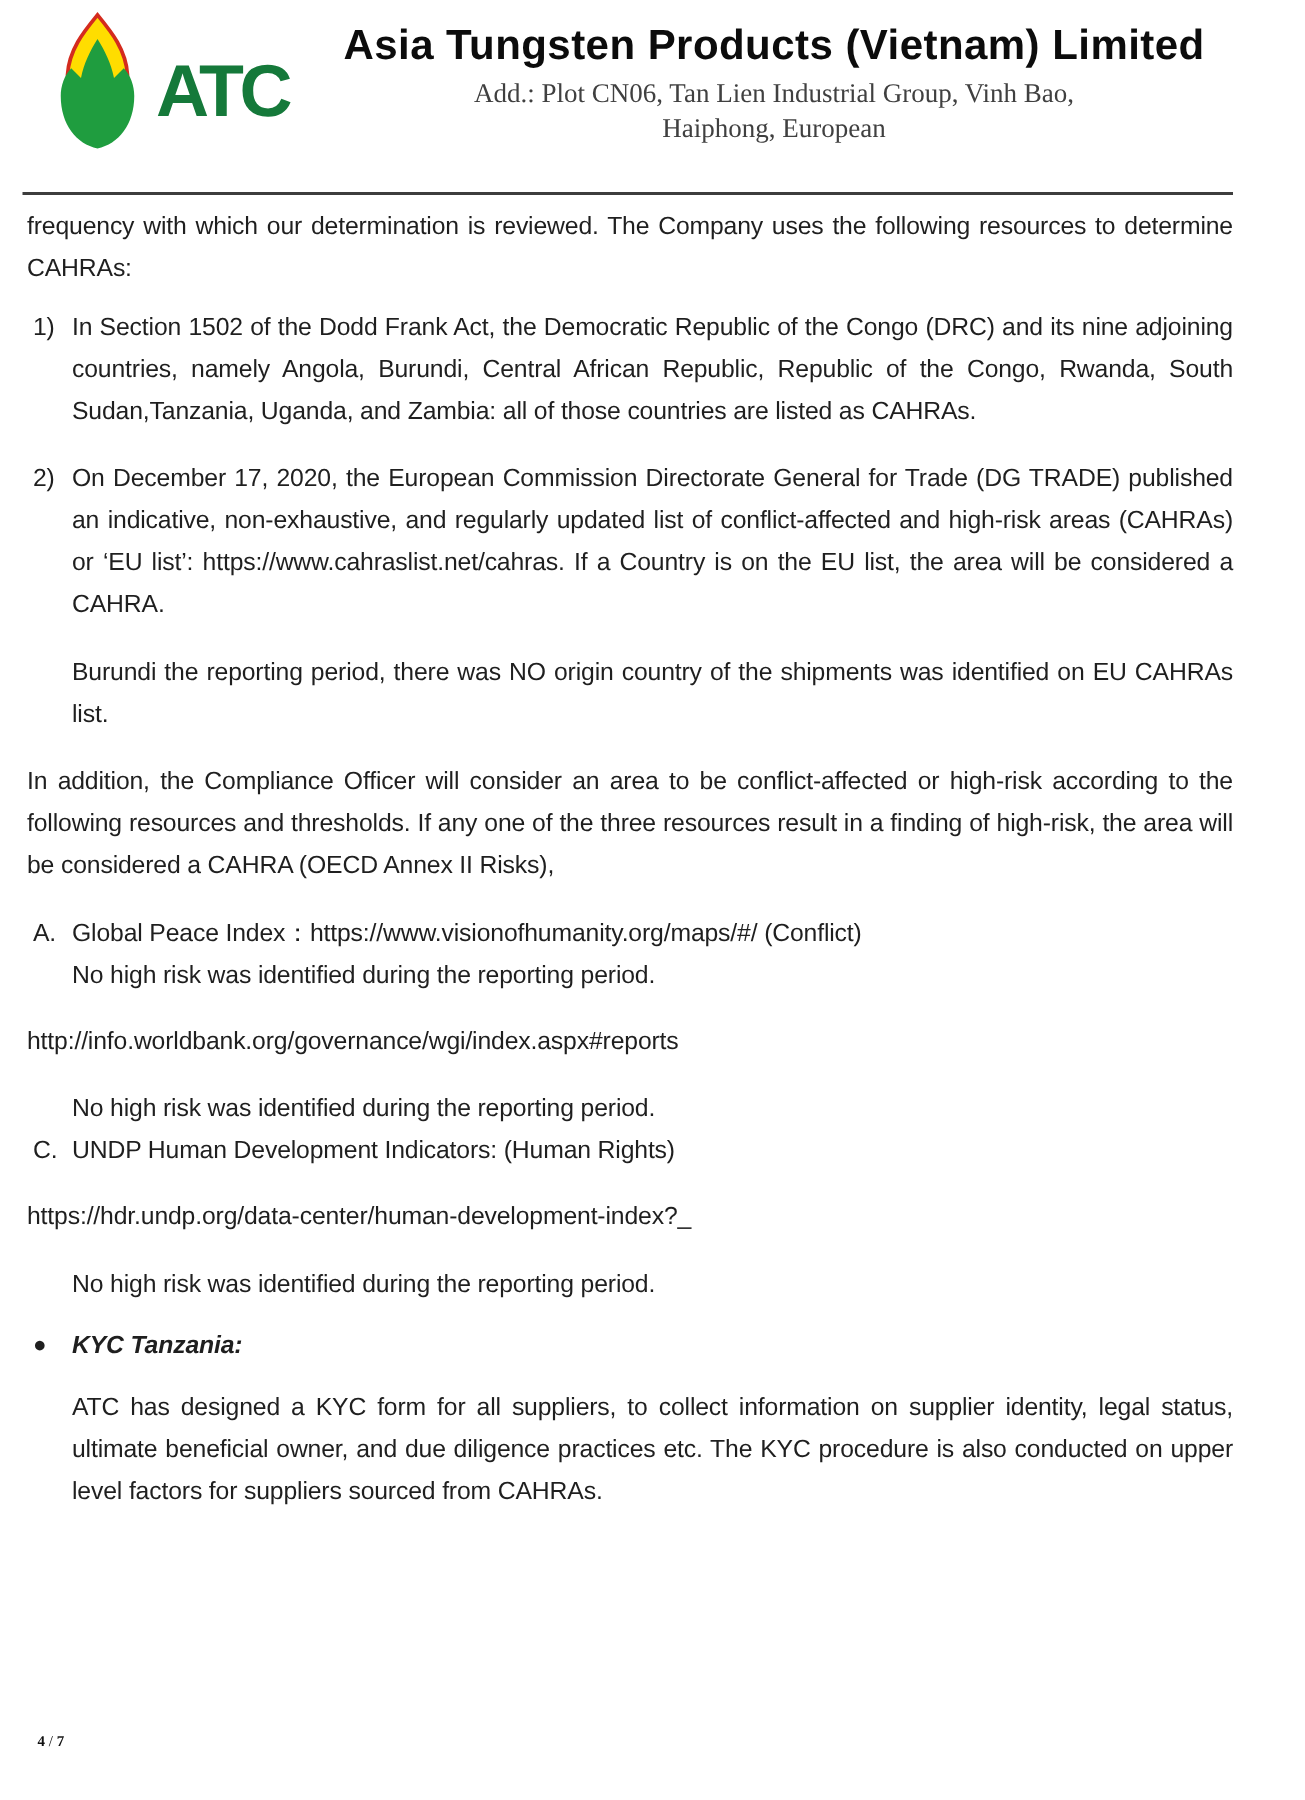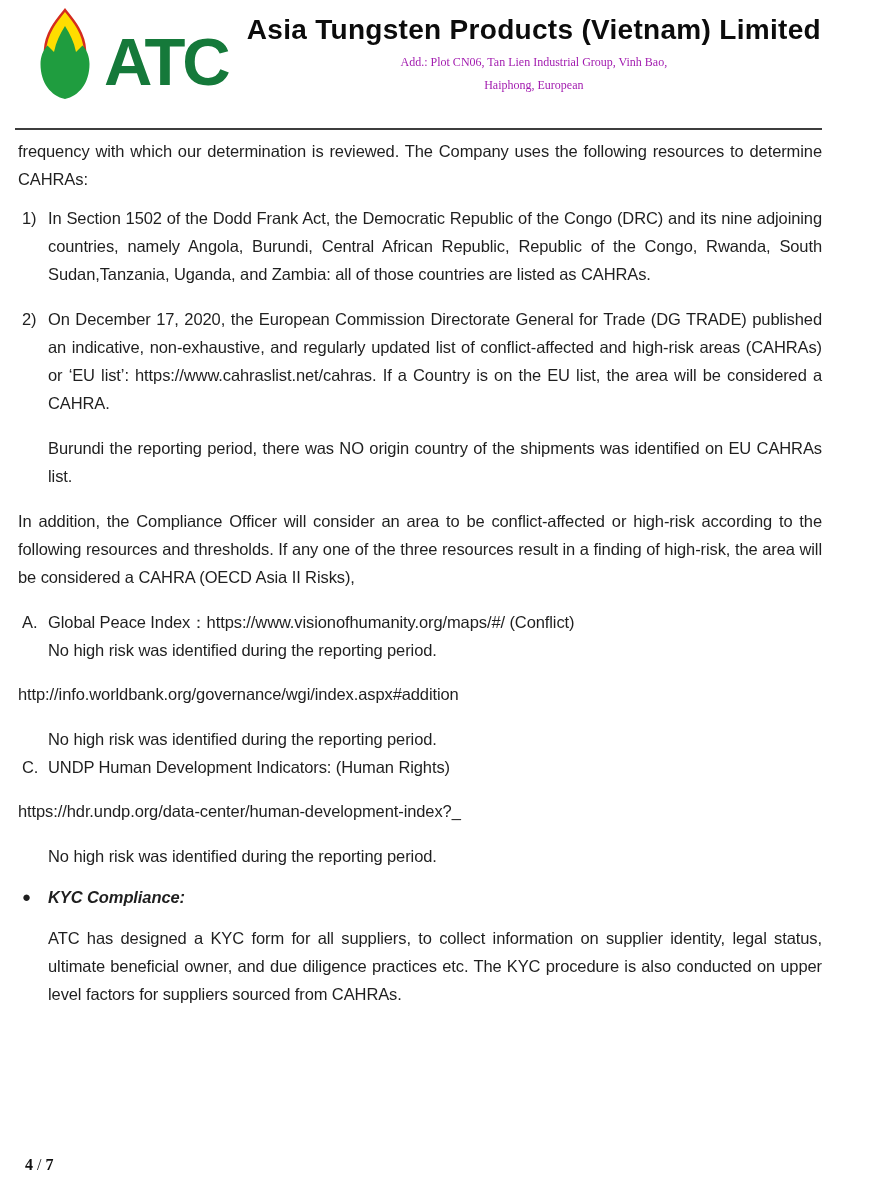--- a/index.html
+++ b/index.html
@@ -20,43 +20,43 @@
     align-items: flex-start;
     padding: 8px 40px 0 30px;
   }
   .logo {
     display: flex;
     align-items: center;
     flex: 0 0 auto;
   }
   .logo svg { width: 70px; height: 92px; display: block; }
   .logo-text {
-    font-size: 67px;
+    font-size: 49px;
     font-weight: bold;
     color: #15793a;
     letter-spacing: -3px;
     line-height: 1;
     margin-left: 4px;
     padding-top: 14px;
   }
   .head-text { flex: 1 1 auto; text-align: center; padding-top: 6px; padding-left: 10px; }
   .company-name {
     margin: 0;
     font-size: 28px;
     font-weight: bold;
     color: #0c0c0c;
     letter-spacing: 0.3px;
     line-height: 1.15;
   }
   .addr {
     margin-top: 5px;
     font-family: "Liberation Serif", serif;
-    font-size: 12px;
+    font-size: 18px;
     line-height: 23px;
-    color: #a21caf;
+    color: #404040;
   }
 
   
   .divider {
     border: none;
     border-top: 2px solid #3d3d3d;
     margin: 28px 48px 0 15px;
   }
 
   
@@ -85,21 +85,21 @@
 
   .kyc-title { font-weight: bold; font-style: italic; }
   .bullet-glyph { font-size: 15px; }
 
   
   .page-footer {
     position: absolute;
     left: 25px;
     top: 1156px;
     font-family: "Liberation Serif", serif;
-    font-size: 16px;
+    font-size: 10px;
     color: #111111;
   }
   .page-footer .num { font-weight: bold; }
 </style>
 </head>
 <body>
 
 <div class="page">
 
   <header class="letterhead">
@@ -131,46 +131,46 @@
     </div>
 
 
     <div class="hang mb17">
       <span class="marker">2)</span>
       <div class="li-text">On December 17, 2020, the European Commission Directorate General for Trade (DG TRADE) published an indicative, non-exhaustive, and regularly updated list of conflict-affected and high-risk areas (CAHRAs) or ‘EU list’: https://www.cahraslist.net/cahras. If a Country is on the EU list, the area will be considered a CAHRA.</div>
     </div>
 
     <p class="indent mb17">Burundi the reporting period, there was NO origin country of the shipments was identified on EU CAHRAs list.</p>
 
-    <p class="mb17">In addition, the Compliance Officer will consider an area to be conflict-affected or high-risk according to the following resources and thresholds. If any one of the three resources result in a finding of high-risk, the area will be considered a CAHRA (OECD Asia II Risks),</p>
+    <p class="mb17">In addition, the Compliance Officer will consider an area to be conflict-affected or high-risk according to the following resources and thresholds. If any one of the three resources result in a finding of high-risk, the area will be considered a CAHRA (OECD Annex II Risks),</p>
 
     <div class="hang mb0">
       <span class="marker">A.</span>
       <div class="li-text noj">Global Peace Index：https://www.visionofhumanity.org/maps/#/ (Conflict)</div>
     </div>
 
     <p class="indent noj mb16">No high risk was identified during the reporting period.</p>
 
 
-    <p class="noj mb17">http://info.worldbank.org/governance/wgi/index.aspx#addition</p>
+    <p class="noj mb17">http://info.worldbank.org/governance/wgi/index.aspx#reports</p>
 
     <p class="indent noj mb0">No high risk was identified during the reporting period.</p>
 
     <div class="hang mb16">
       <span class="marker">C.</span>
       <div class="li-text noj">UNDP Human Development Indicators: (Human Rights)</div>
     </div>
 
     <p class="noj mb17">https://hdr.undp.org/data-center/human-development-index?_</p>
 
     <p class="indent noj mb13">No high risk was identified during the reporting period.</p>
 
     <div class="hang mb13">
       <span class="marker bullet-glyph">●</span>
-      <div class="li-text noj kyc-title">KYC Compliance:</div>
+      <div class="li-text noj kyc-title">KYC Tanzania:</div>
     </div>
 
     <p class="indent">ATC has designed a KYC form for all suppliers, to collect information on supplier identity, legal status, ultimate beneficial owner, and due diligence practices etc. The KYC procedure is also conducted on upper level factors for suppliers sourced from CAHRAs.</p>
 
   </main>
 
   <footer class="page-footer">
     <span class="num">4</span>
     <span>/</span>
     <span class="num">7</span>

